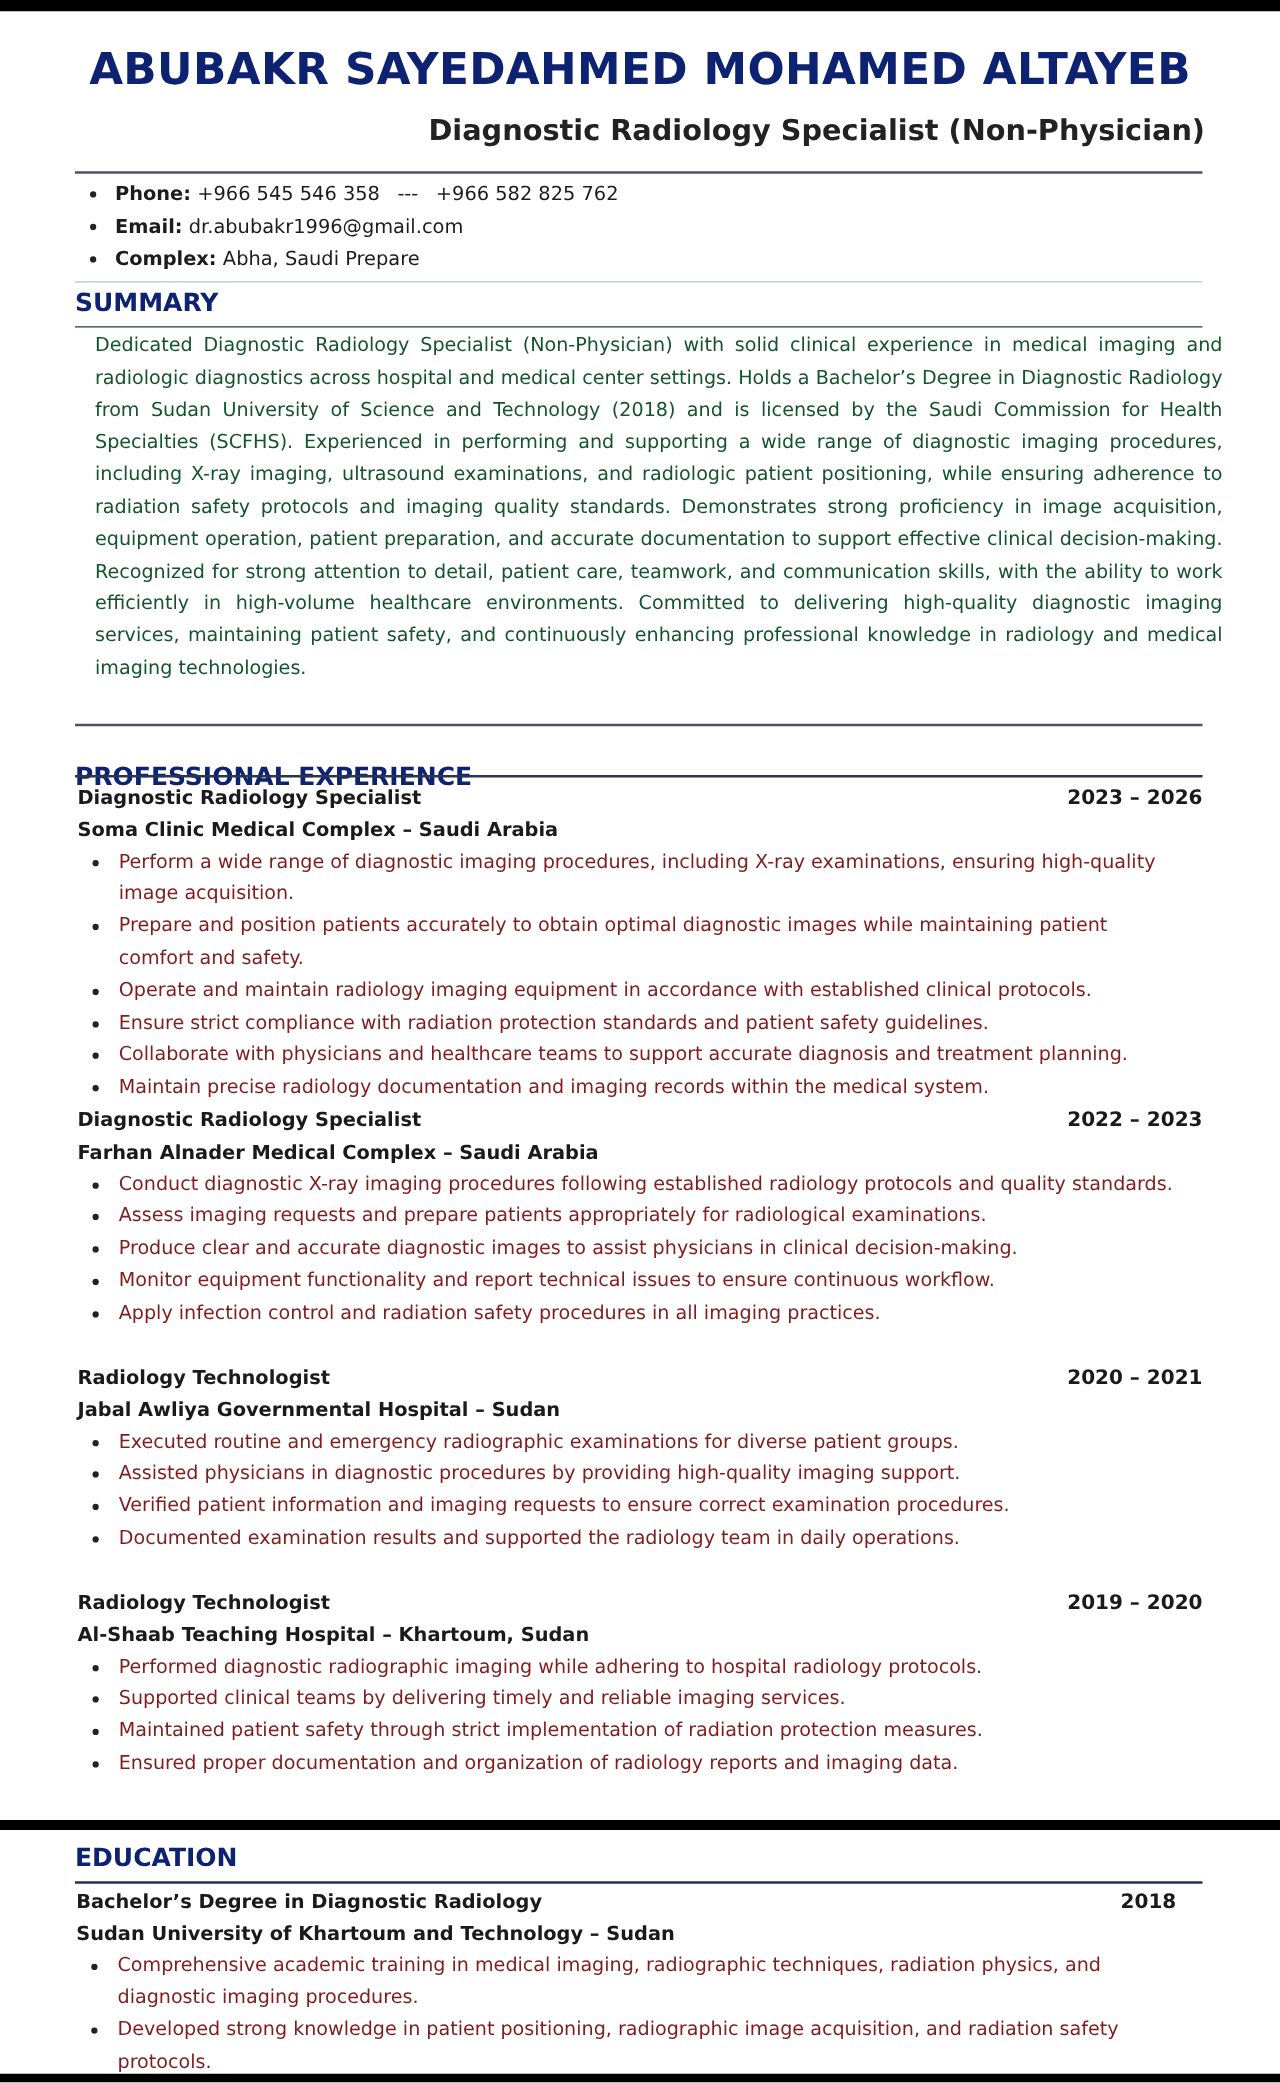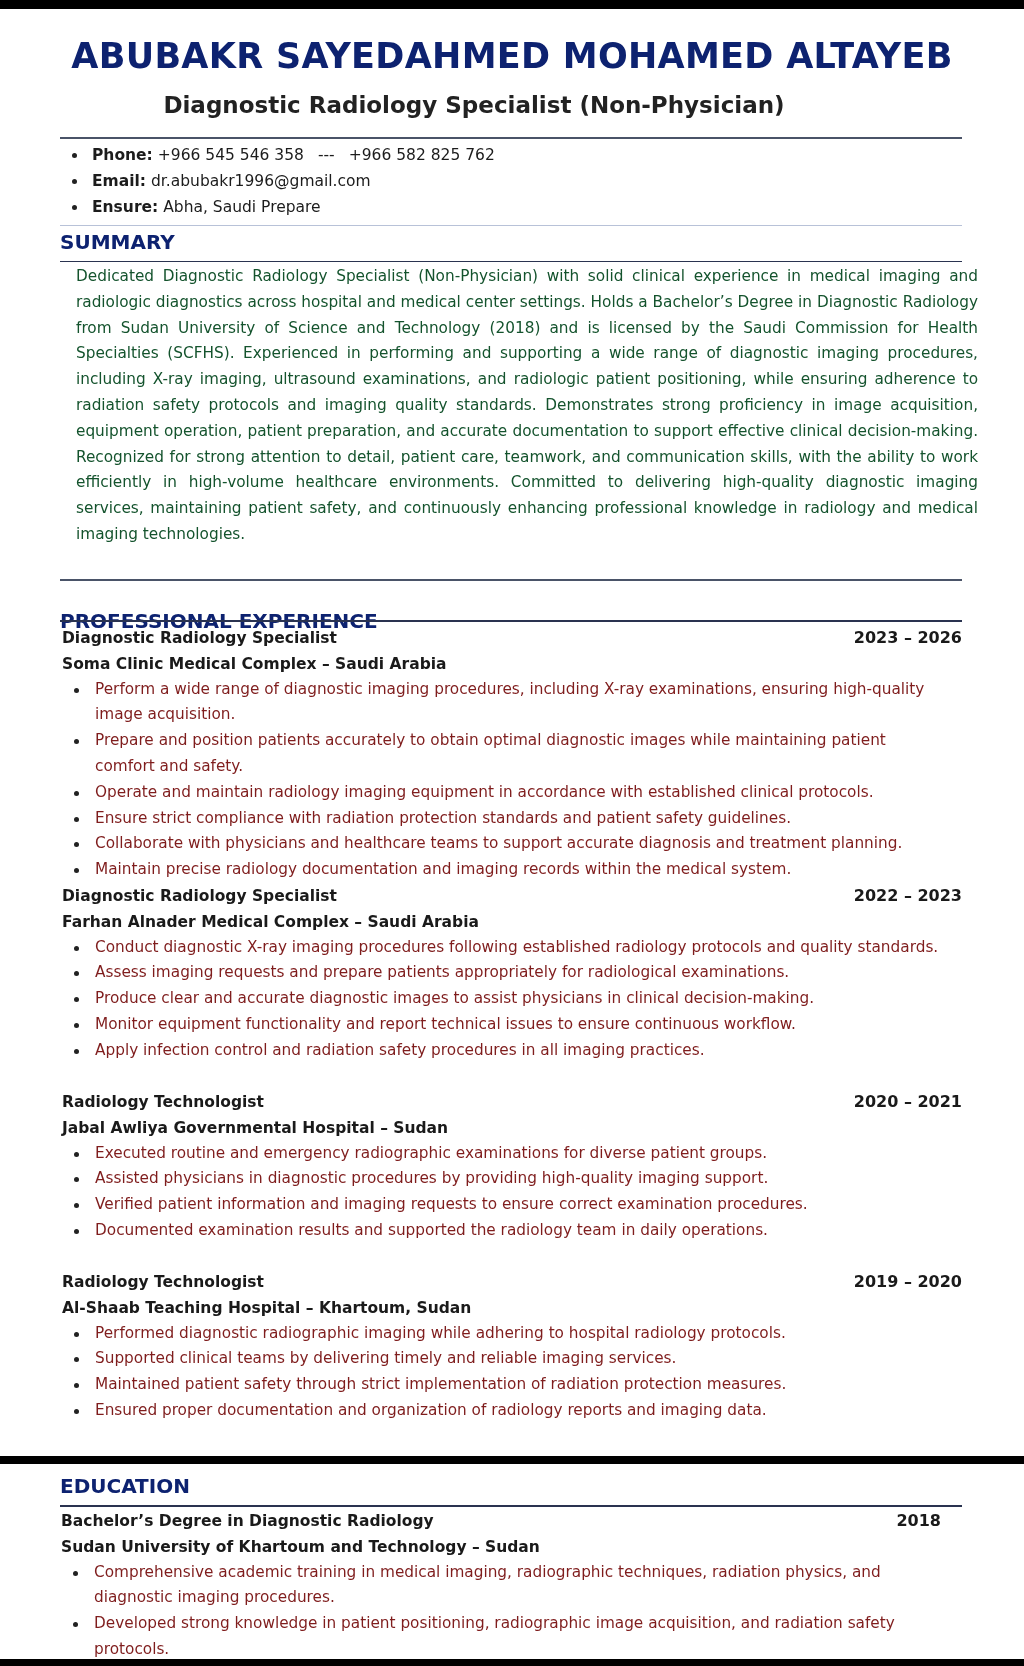--- a/index.html
+++ b/index.html
@@ -6,21 +6,21 @@
   html, body { width: 1024px; height: 1666px; background: #ffffff; overflow: hidden; }
   body { position: relative; font-family: "Liberation Sans", sans-serif; color: #1c1c1c; }
   .band { position: absolute; left: 0; width: 1024px; background: #000; }
   .band.top { top: 0; height: 9px; }
   .band.mid { top: 1456px; height: 8px; }
   .band.bot { top: 1659px; height: 7px; }
 
   .name { position: absolute; top: 36px; left: 0; width: 1024px; text-align: center;
           font-family: "DejaVu Sans", sans-serif; font-weight: bold; font-size: 35px;
           color: #0d2270; letter-spacing: 0.3px; }
-  .title { position: absolute; top: 92px; left: 0; width: 948px; text-align: center;
+  .title { position: absolute; top: 92px; left: 16px; width: 948px; text-align: right;
            font-family: "DejaVu Sans", sans-serif; font-weight: bold; font-size: 23px; color: #222; }
   .rule { position: absolute; left: 60px; width: 902px; height: 2px; background: #4a5368; }
   .rule.thin { height: 1px; background: #b8c2d8; }
   .rule.dark { background: #2a3350; }
 
   .contact { position: absolute; top: 142px; left: 70px; font-family: "DejaVu Sans", sans-serif; font-size: 15.5px; }
   .contact li { list-style: none; height: 26px; display: flex; align-items: center; }
   .contact li .dot { width: 5px; height: 5px; border-radius: 50%; background: #222; margin-right: 15px; margin-left: 2px; }
   .contact b { font-weight: bold; margin-right: 5px; }
   .contact .sep { margin: 0 14px; }
@@ -58,21 +58,21 @@
     <span class="sep">---</span>
     <span>+966 582 825 762</span>
   </li>
   <li>
     <span class="dot"></span>
     <b>Email:</b>
     <span>dr.abubakr1996@gmail.com</span>
   </li>
   <li>
     <span class="dot"></span>
-    <b>Ensure:</b>
+    <b>Complex:</b>
     <span>Abha, Saudi Prepare</span>
   </li>
 </ul>
 
 <div class="rule thin" style="top:225px;"></div>
 <div class="sec" style="top:230px;">SUMMARY</div>
 <div class="rule dark" style="top:261px; height:1px;"></div>
 <div class="summary">Dedicated Diagnostic Radiology Specialist (Non-Physician) with solid clinical experience in medical imaging and radiologic diagnostics across hospital and medical center settings. Holds a Bachelor’s Degree in Diagnostic Radiology from Sudan University of Science and Technology (2018) and is licensed by the Saudi Commission for Health Specialties (SCFHS). Experienced in performing and supporting a wide range of diagnostic imaging procedures, including X-ray imaging, ultrasound examinations, and radiologic patient positioning, while ensuring adherence to radiation safety protocols and imaging quality standards. Demonstrates strong proficiency in image acquisition, equipment operation, patient preparation, and accurate documentation to support effective clinical decision-making. Recognized for strong attention to detail, patient care, teamwork, and communication skills, with the ability to work efficiently in high-volume healthcare environments. Committed to delivering high-quality diagnostic imaging services, maintaining patient safety, and continuously enhancing professional knowledge in radiology and medical imaging technologies.</div>
 
 <div class="rule" style="top:579px;"></div>

